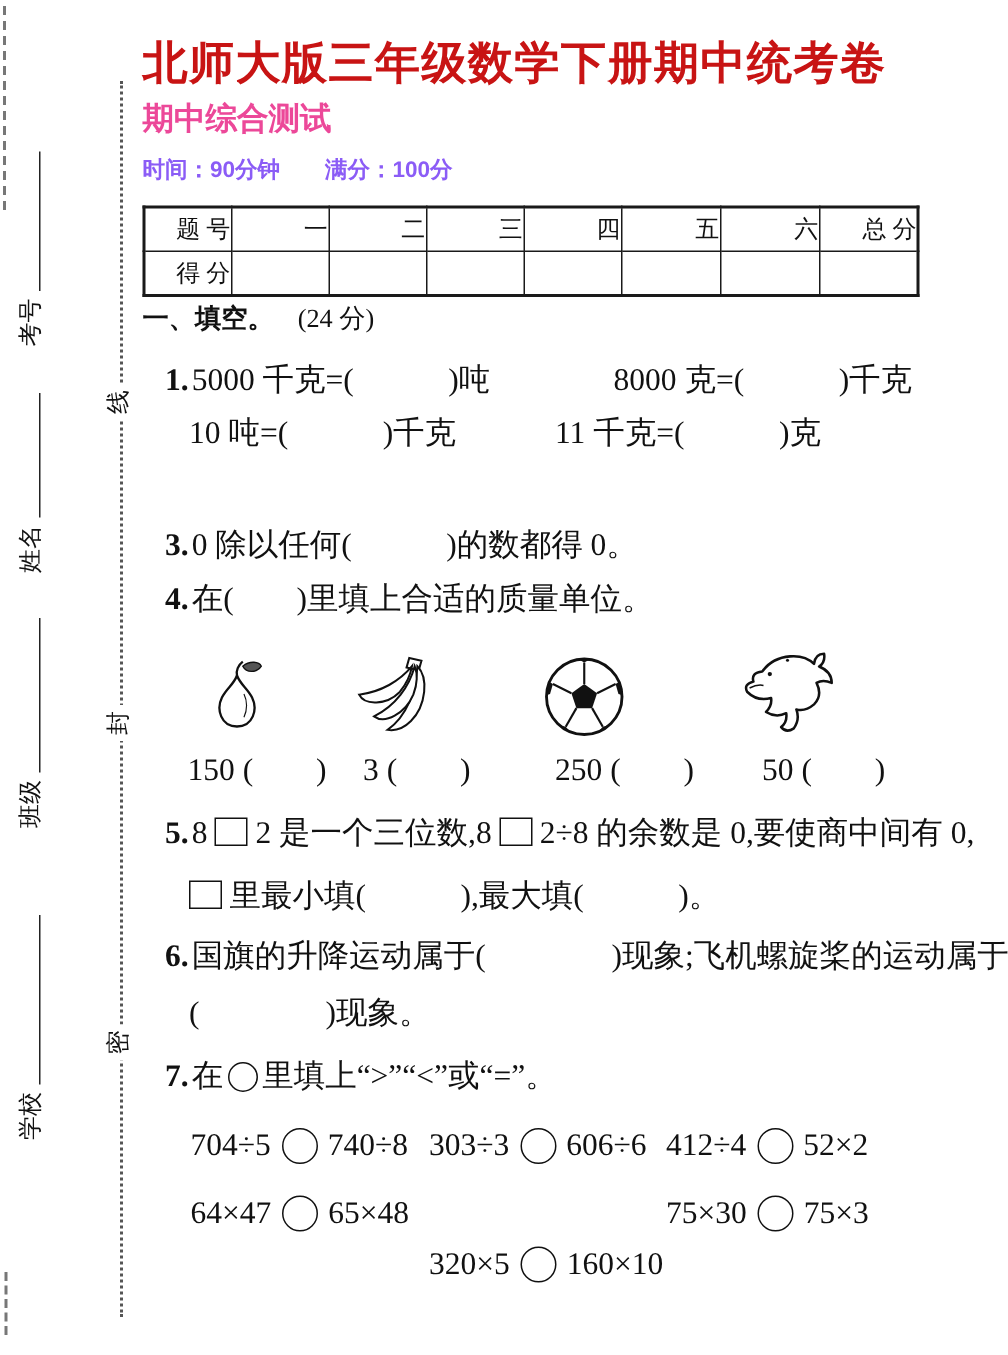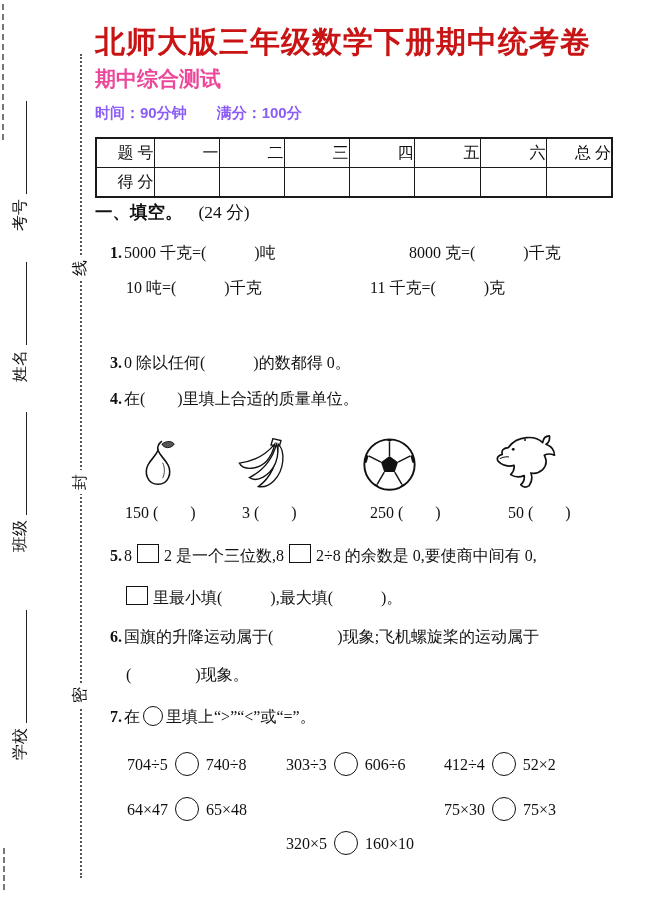--- a/index.html
+++ b/index.html
@@ -26,21 +26,21 @@
   table.score{position:absolute;left:95px;top:137px;border-collapse:collapse;table-layout:fixed;
               width:516px;border:2px solid #1a1a1a;}
   table.score td{border:1.2px solid #1a1a1a;height:28px;text-align:right;font-size:16px;padding:0;}
 
   
   .sechead{position:absolute;left:95px;top:200px;font-size:17.5px;white-space:nowrap;}
   .secbold{font-family:"Liberation Sans",sans-serif;font-weight:bold;}
   .secpts{margin-left:16px;}
 
   
-  .line{position:absolute;font-size:16px;line-height:22px;white-space:nowrap;width:540px;}
+  .line{position:absolute;font-size:21px;line-height:22px;white-space:nowrap;width:540px;}
   .qnum{font-weight:bold;margin-right:2px;}
   .c2{position:absolute;top:0;}
   .sq{display:inline-block;width:20px;height:17px;border:1.6px solid #111;vertical-align:-2px;margin:0 5px;}
   .circ{display:inline-block;width:22px;height:22px;border:1.6px solid #111;border-radius:50%;
         vertical-align:-6px;margin:0 7px;}
   .circ.small{width:18px;height:18px;vertical-align:-4px;margin:0 3px;}
   .q7i{position:absolute;top:0;}
 
   
   .figs{position:absolute;left:95px;top:428px;width:516px;height:74px;}

